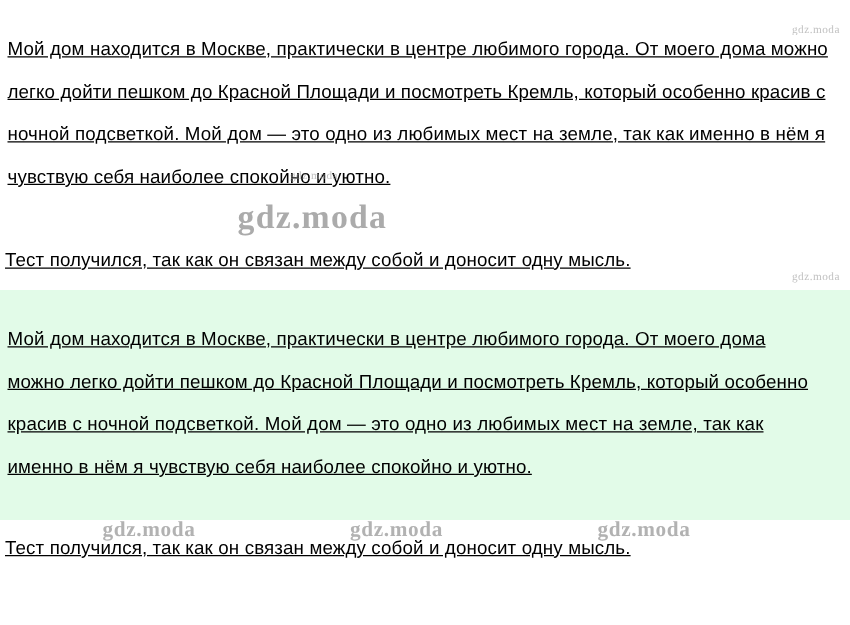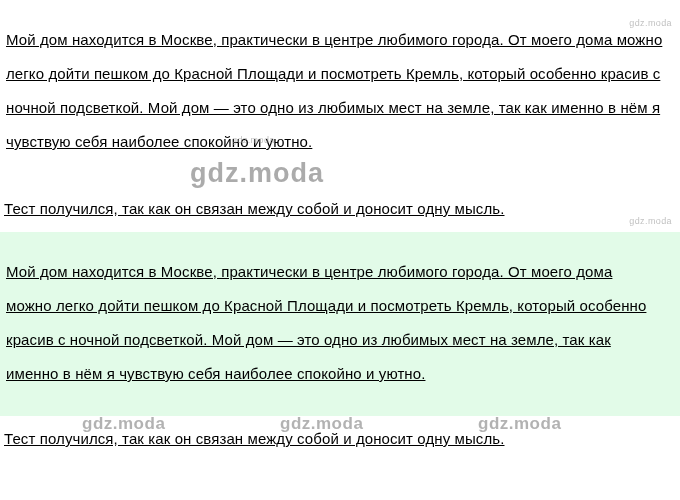--- a/index.html
+++ b/index.html
@@ -46,21 +46,21 @@
   }
   #answer-para-1 {
     padding: 0 10px 0 2px;
   }
   #bottom-section {
     padding: 6px 8px 0 4px;
     background: #ffffff;
   }
   
   .wm {
-    font-family: Liberation Sans, sans-serif;
+    font-family: Liberation Serif, serif;
     color: #8e8e8e;
     opacity: 0.62;
     pointer-events: none;
     white-space: nowrap;
   }
   .wm-sm {
     position: absolute;
     font-size: 9px;
     letter-spacing: 0.4px;
     color: #9a9a9a;

